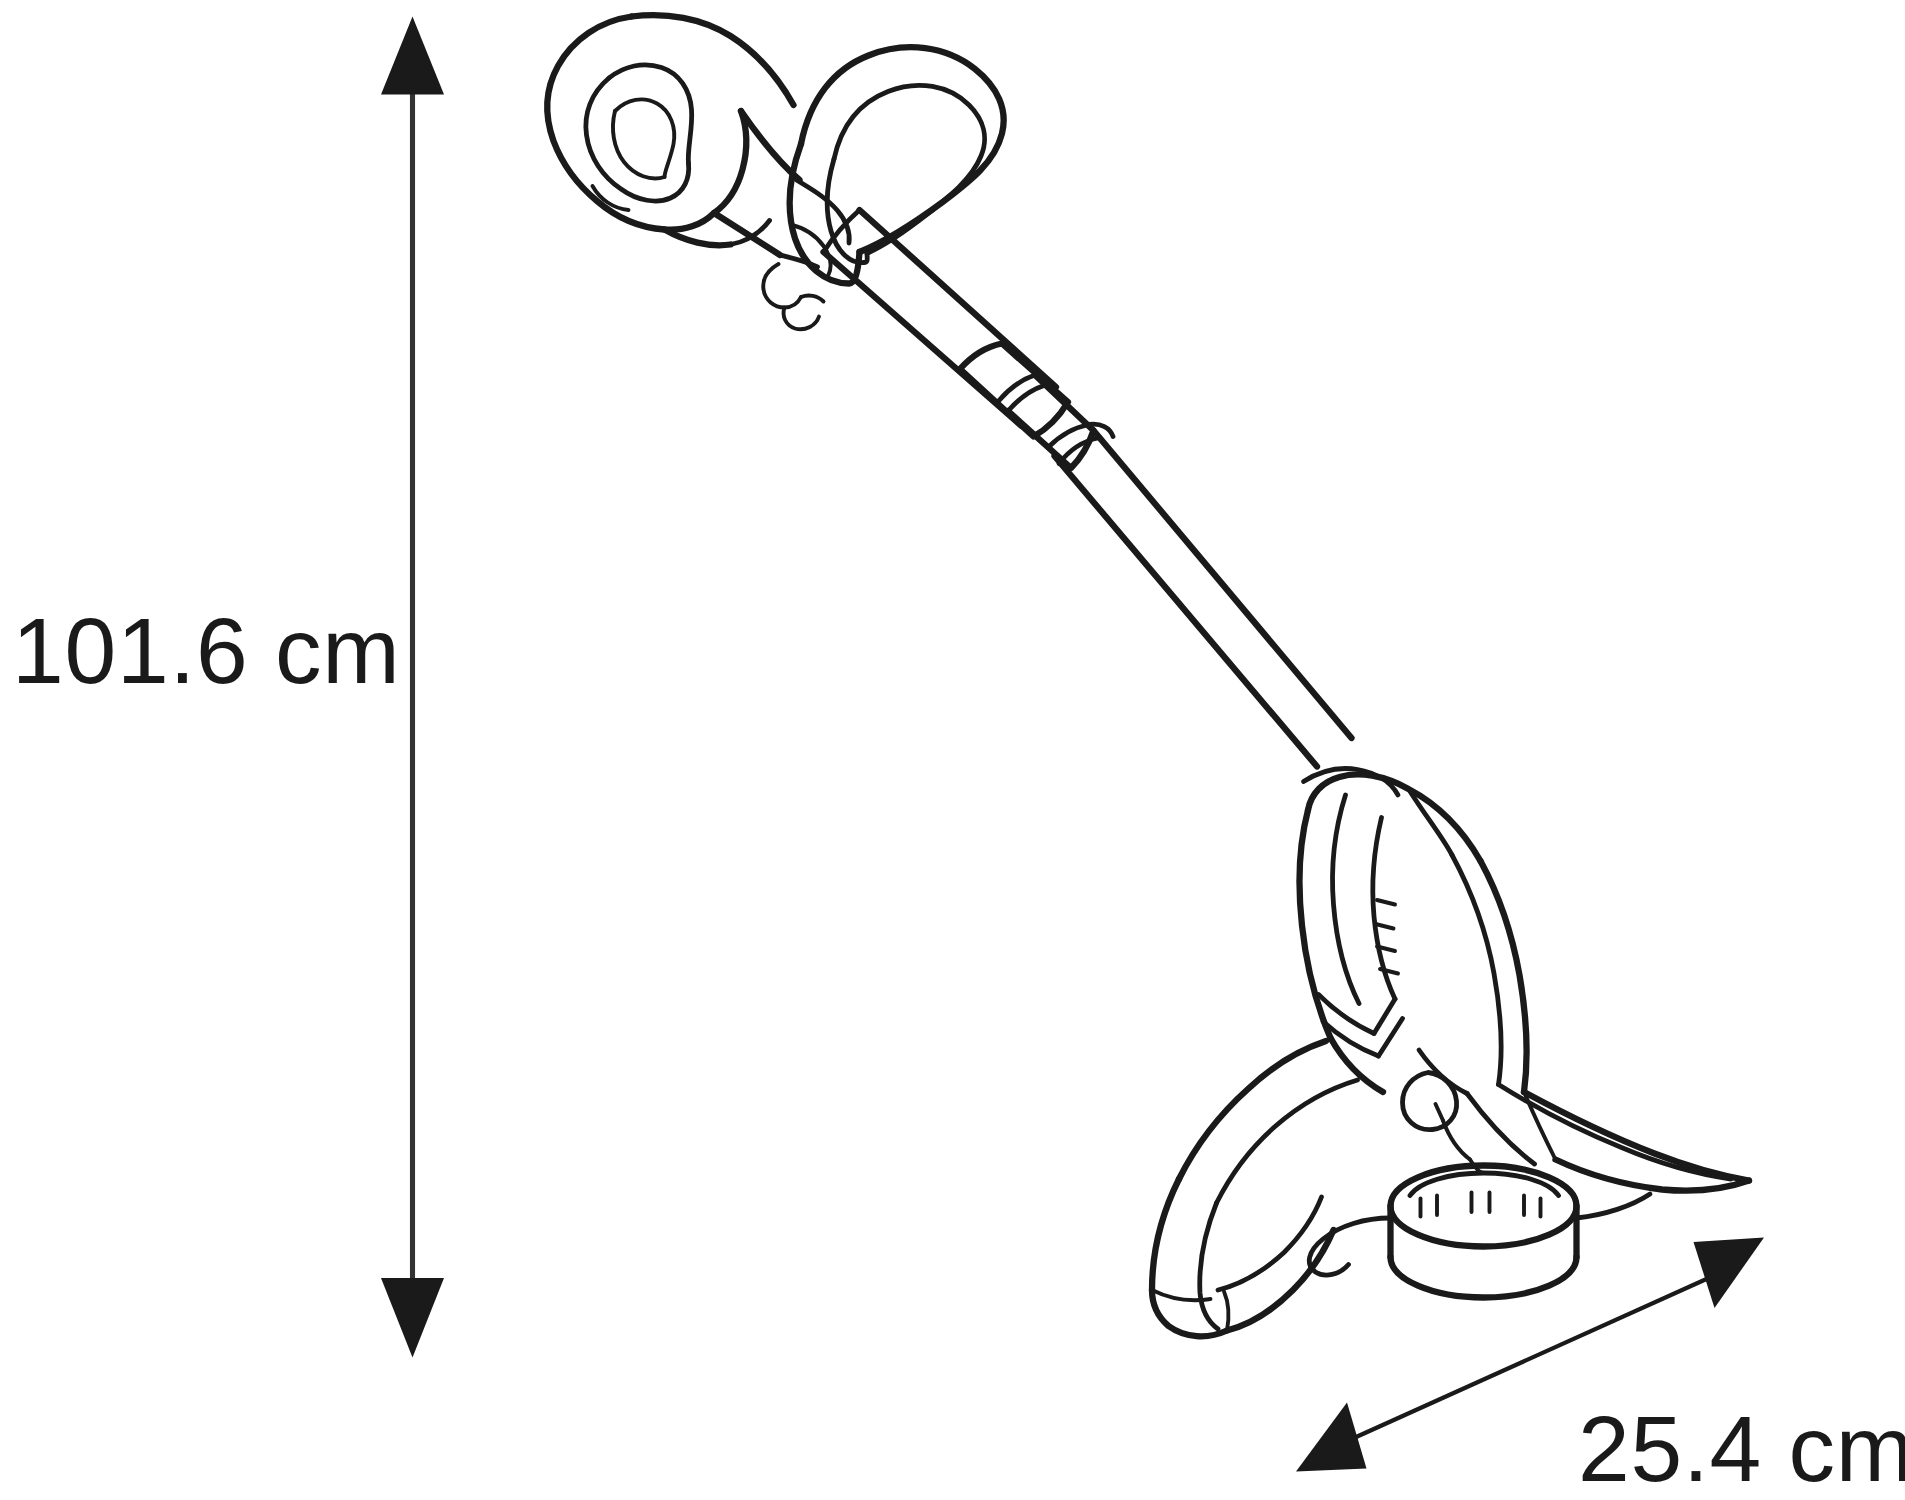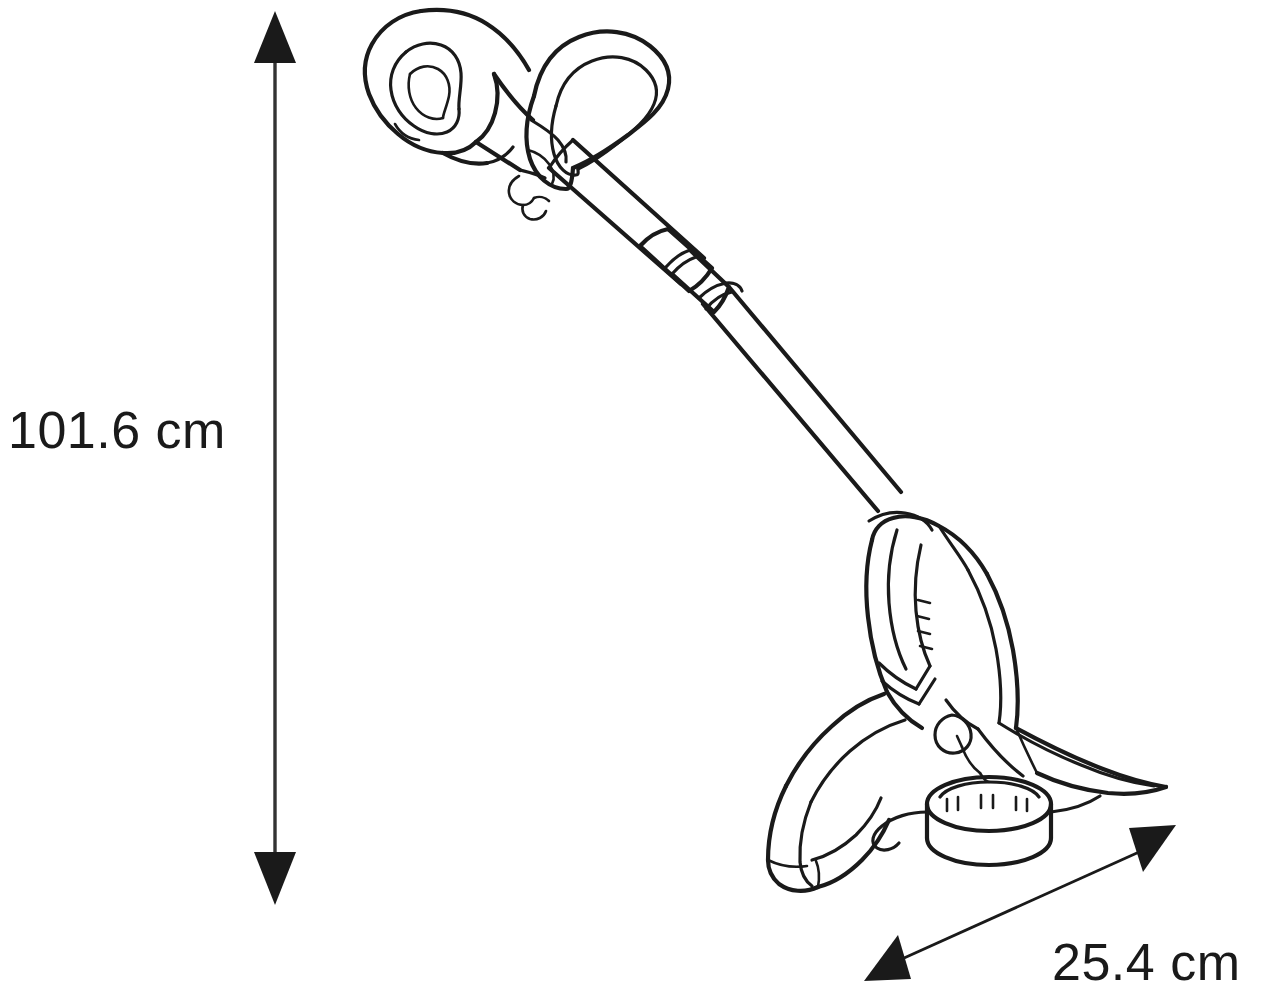--- a/index.html
+++ b/index.html
@@ -18,21 +18,21 @@
     position: absolute;
     left: 0;
     top: 0;
     width: 1270px;
     height: 1000px;
   }
   .dim-label {
     position: absolute;
     color: #1a1a1a;
     font-family: "Liberation Sans", sans-serif;
-    font-size: 52px;
+    font-size: 62px;
     font-weight: 400;
     letter-spacing: 0.5px;
     white-space: nowrap;
     line-height: 1;
   }
   #height-label {
     left: 8px;
     top: 404px;
   }
   #width-label {

